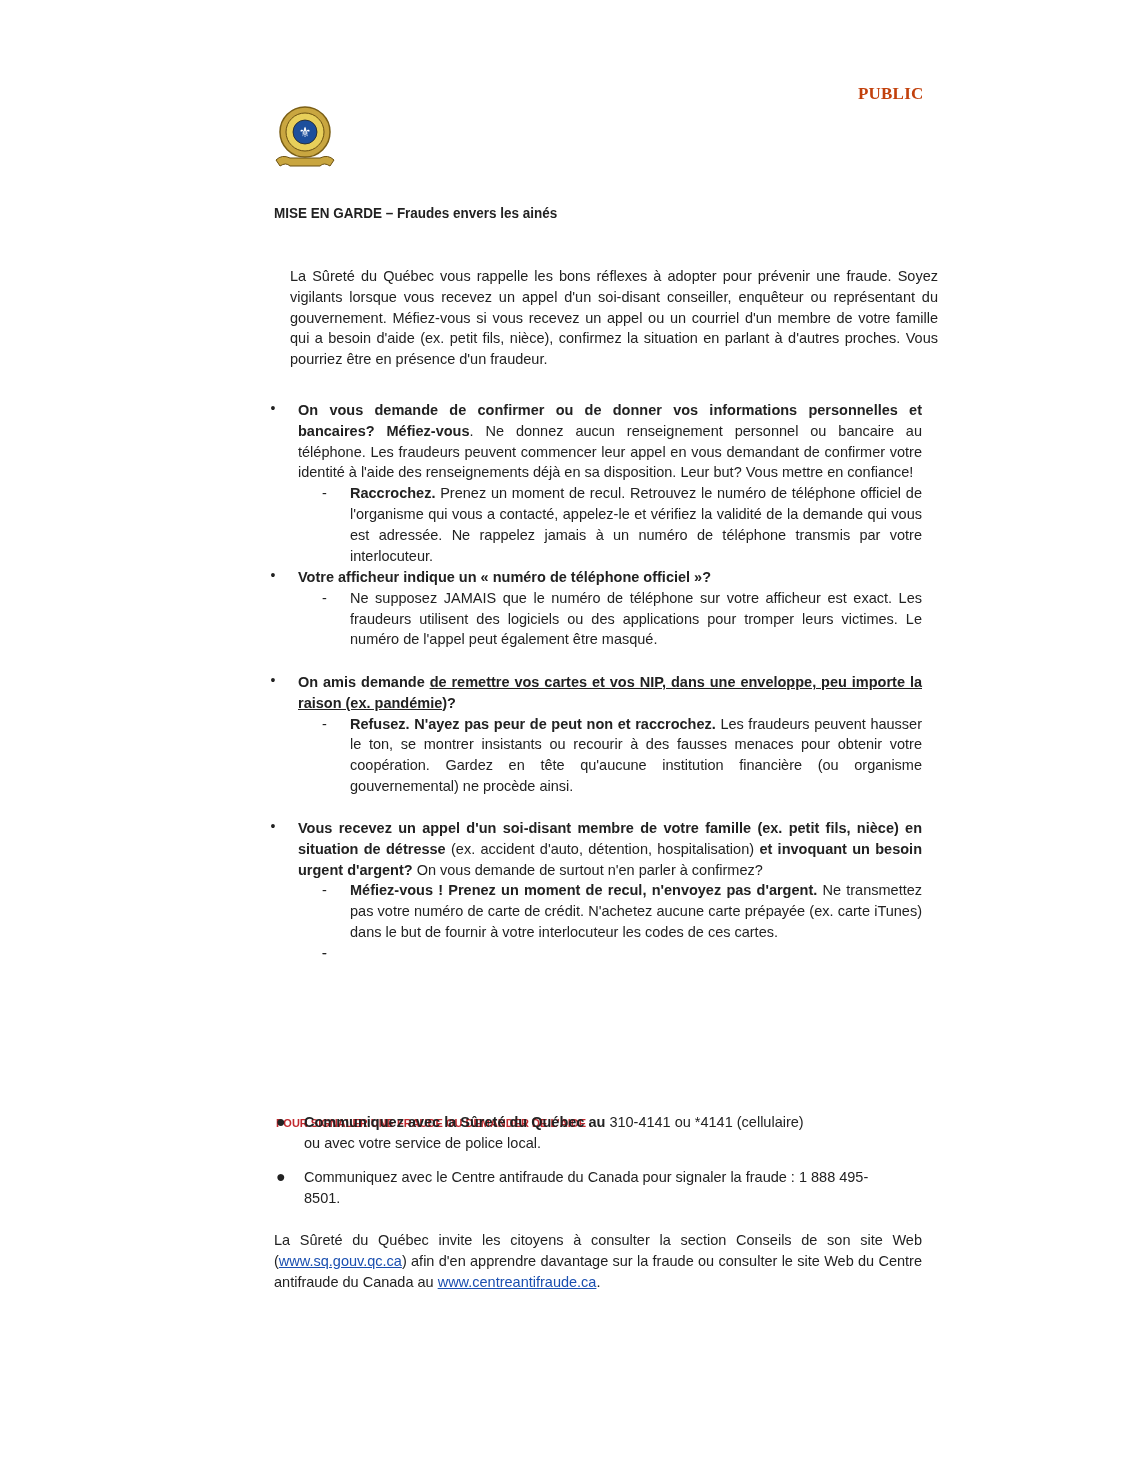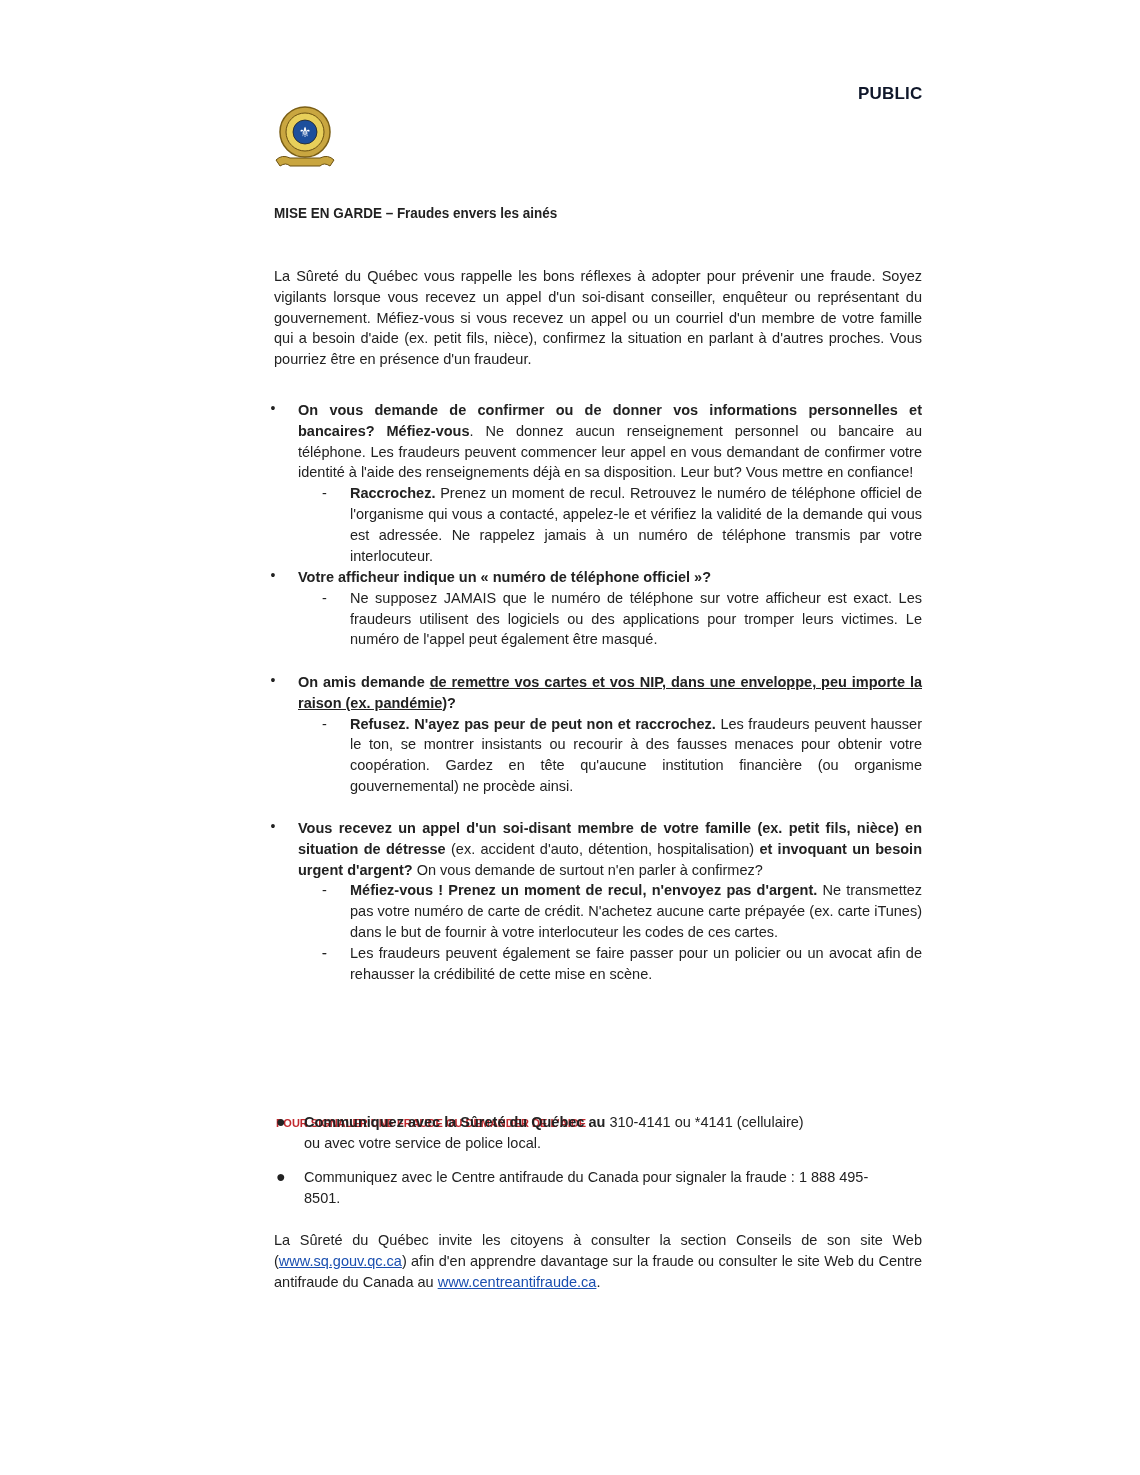--- a/index.html
+++ b/index.html
@@ -2,31 +2,31 @@
 <html><head>
   <meta charset="utf-8">
   <style>
     html, body { margin: 0; padding: 0; background: #ffffff; }
     body {
       width: 1140px; height: 1475px; position: relative; overflow: hidden;
       font-family: "Liberation Sans", sans-serif; color: #222222;
     }
     .public {
       position: absolute; left: 858px; top: 84px;
-      font-family: Liberation Sans, sans-serif; font-weight: bold;
-      font-size: 17px; color: #0f172a; letter-spacing: 0.2px;
+      font-family: Liberation Serif, serif; font-weight: bold;
+      font-size: 17px; color: #c2410c; letter-spacing: 0.2px;
     }
     .logo { position: absolute; left: 270px; top: 104px; width: 70px; height: 70px; }
     .page { position: absolute; left: 274px; top: 0; width: 648px; }
     .title { position: absolute; top: 205px; left: 0; font-size: 14.5px; font-weight: bold; color: #222; transform: scaleX(0.93); transform-origin: left; white-space: nowrap; }
     .para {
       font-size: 14.5px; line-height: 20.8px; text-align: justify;
       transform: scaleX(1); margin: 0;
     }
-    .intro { position: absolute; top: 266px; left: 0; width: 648px; }
+    .intro { position: absolute; top: 266px; left: 16px; width: 648px; }
     .bullet { position: absolute; left: 0; width: 648px; }
     .bullet-mark { position: absolute; left: -6px; top: 0; font-size: 14px; width: 10px; text-align: center; }
     .bullet-body { margin-left: 24px; }
     .subs { margin-left: 52px; }
     .sub { position: relative; }
     .dash { position: absolute; left: -28px; top: 0; }
     b { font-weight: bold; }
     u { text-decoration: underline; }
     .help-title {
       position: absolute; top: 1073px; left: 2px; font-size: 11px; font-weight: bold;
@@ -104,21 +104,20 @@
       <div class="subs">
         <div class="sub para">
           <span class="dash">-</span>
           <b>Méfiez-vous ! Prenez un moment de recul, n'envoyez pas d'argent.</b><span> Ne transmettez pas votre numéro de carte de crédit. N'achetez aucune carte prépayée (ex. carte iTunes) dans le but de fournir à votre interlocuteur les codes de ces cartes.</span>
         </div>
         <div class="sub para">
           <span class="dash">-</span>
         </div>
         <div class="sub para">
           <span class="dash">-</span>
-          <span>Les fraudeurs peuvent également se faire passer pour un policier ou un avocat afin de rehausser la crédibilité de cette mise en scène.</span>
         </div>
       </div>
     </div>
   </div>
 
   <div class="help-title">POUR SIGNALER UNE FRAUDE OU DEMANDER DE L'AIDE</div>
 
   <div class="help-item" style="top:1112px;">
     <span class="help-dot">●</span>
     <b>Communiquez avec la Sûreté du Québec au</b><span>  310-4141 ou *4141 (cellulaire)</span><br>

